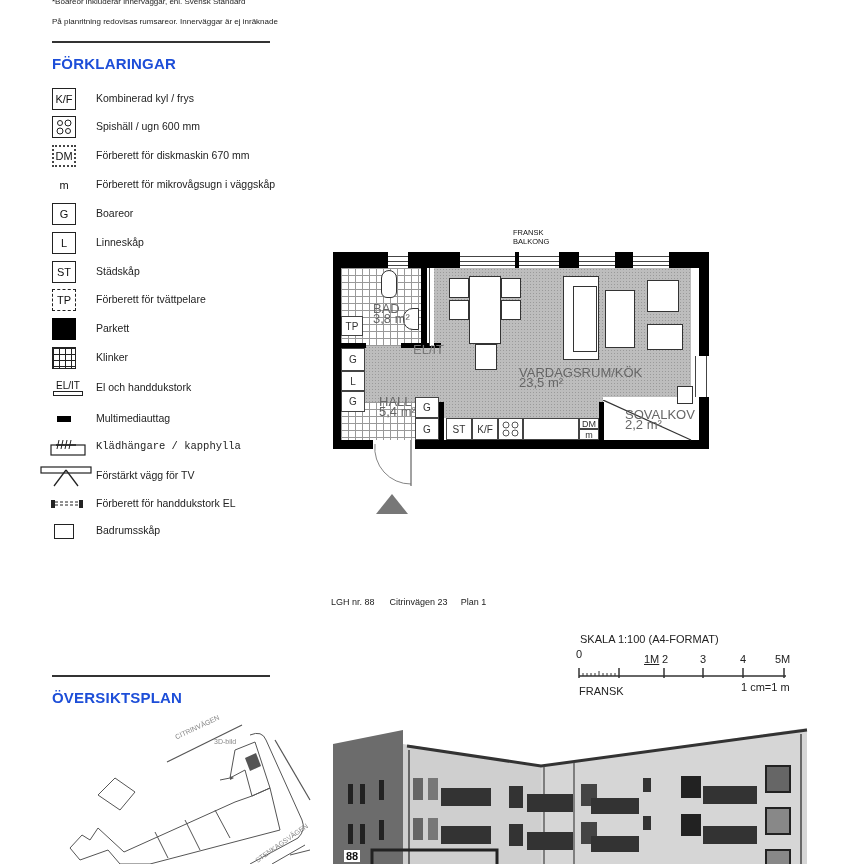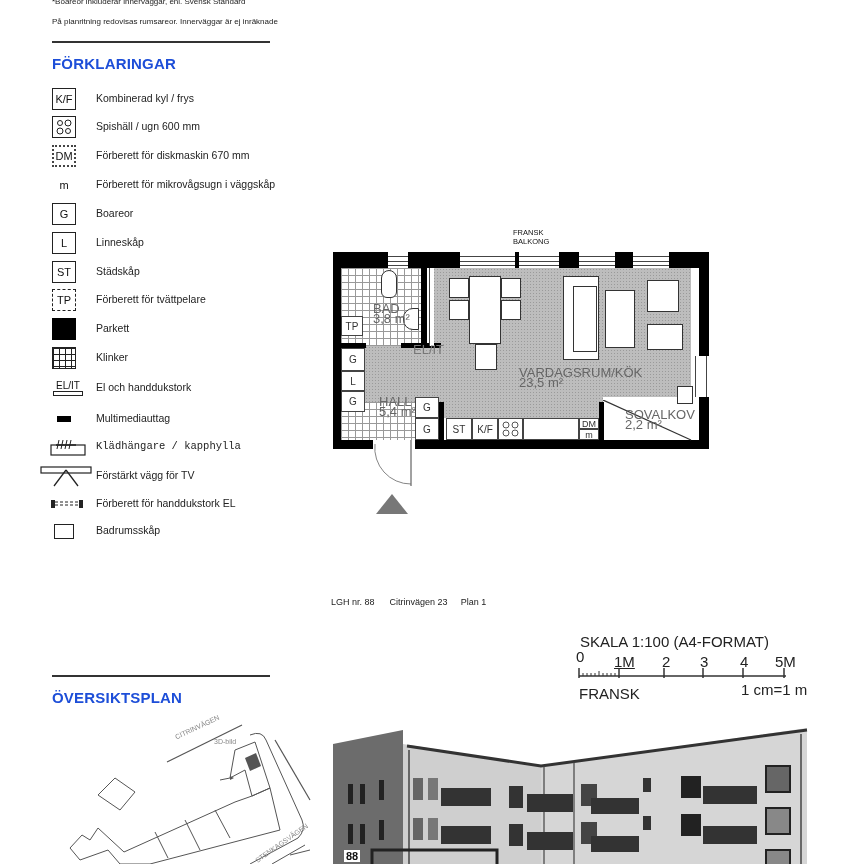--- a/index.html
+++ b/index.html
@@ -16,21 +16,21 @@
   .legend-label { position:absolute; left:56px; top:4px; font-size:10.5px; color:#222; white-space:nowrap; }
   .plan { position:absolute; left:333px; top:252px; width:376px; height:197px; }
   .wall { position:absolute; background:#000; }
   .floor-grey { position:absolute; background:#bdbdbd; background-image:radial-gradient(#9a9a9a 0.6px, transparent 0.7px); background-size:3px 3px; }
   .tile { position:absolute; background:#fff; background-image:linear-gradient(#999 1px, transparent 1px), linear-gradient(90deg, #999 1px, transparent 1px); background-size:7px 7px; }
   .furn { position:absolute; background:#fff; border:1.2px solid #333; box-sizing:border-box; }
   .cab { position:absolute; background:#fff; border:1px solid #444; box-sizing:border-box; display:flex; align-items:center; justify-content:center; font-size:10px; color:#333; }
   .room-label { position:absolute; font-size:13px; color:#666; line-height:10px; white-space:nowrap; }
   .window { position:absolute; background:#fff; border-top:1px solid #444; border-bottom:1px solid #444; }
   .window::after { content:""; position:absolute; left:0; right:0; top:50%; border-top:1px solid #444; }
-  .scale-text { font-size:15px; color:#222; }
+  .scale-text { font-size:11px; color:#222; }
 </style>
 </head>
 <body>
 
 <div class="abs note" style="left:52px; top:-3px;">*Boareor inkluderar innerväggar, enl. Svensk Standard</div>
 <div class="abs note" style="left:52px; top:17px;">På planritning redovisas rumsareor. Innerväggar är ej inräknade</div>
 <div class="hr" style="top:41px;"></div>
 
 <div class="abs section-title" style="left:52px; top:55px;">FÖRKLARINGAR</div>
 
@@ -247,21 +247,21 @@
 <div class="abs" style="left:331px; top:597px; font-size:9px; color:#222; white-space:nowrap;">
   <span>LGH nr. 88</span>
   <span style="display:inline-block; width:10px;"></span>
   <span>Citrinvägen 23</span>
   <span style="display:inline-block; width:8px;"></span>
   <span>Plan 1</span>
 </div>
 
 <div class="abs scale-text" style="left:580px; top:633px;">SKALA 1:100 (A4-FORMAT)</div>
 <div class="abs scale-text" style="left:576px; top:648px;">0</div>
-<div class="abs scale-text" style="left:614px; top:653px;text-decoration:underline;">1M</div>
+<div class="abs scale-text" style="left:644px; top:653px;text-decoration:underline;">1M</div>
 <div class="abs scale-text" style="left:662px; top:653px;">2</div>
 <div class="abs scale-text" style="left:700px; top:653px;">3</div>
 <div class="abs scale-text" style="left:740px; top:653px;">4</div>
 <div class="abs scale-text" style="left:775px; top:653px;">5M</div>
 <svg class="abs" style="left:576px; top:664px;" width="214" height="16" viewBox="0 0 214 16">
   <line x1="3" y1="12" x2="210" y2="12" stroke="#333" stroke-width="1.5"></line>
   <line x1="3" y1="4" x2="3" y2="14" stroke="#333" stroke-width="1.5"></line>
   <line x1="7" y1="9" x2="7" y2="12" stroke="#333"></line>
     <line x1="11" y1="9" x2="11" y2="12" stroke="#333"></line>
     <line x1="15" y1="9" x2="15" y2="12" stroke="#333"></line>

